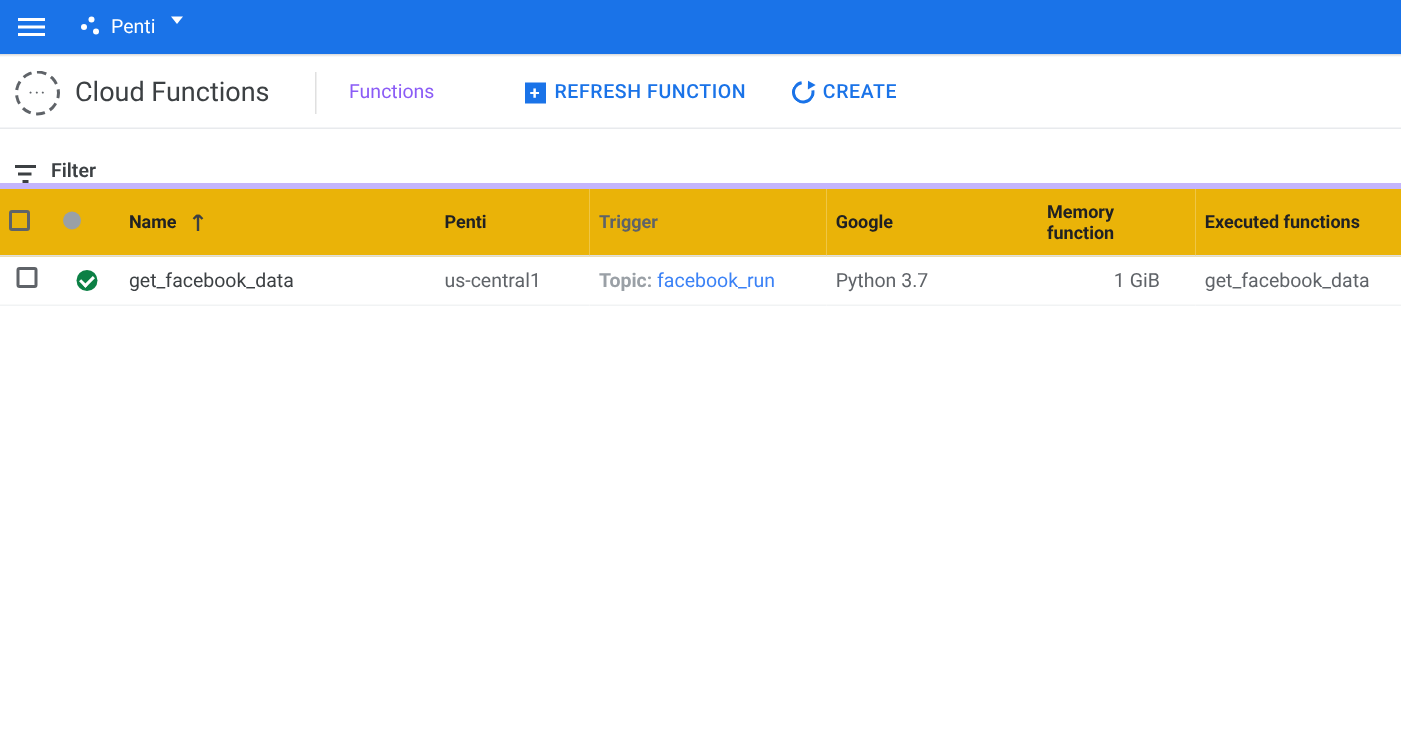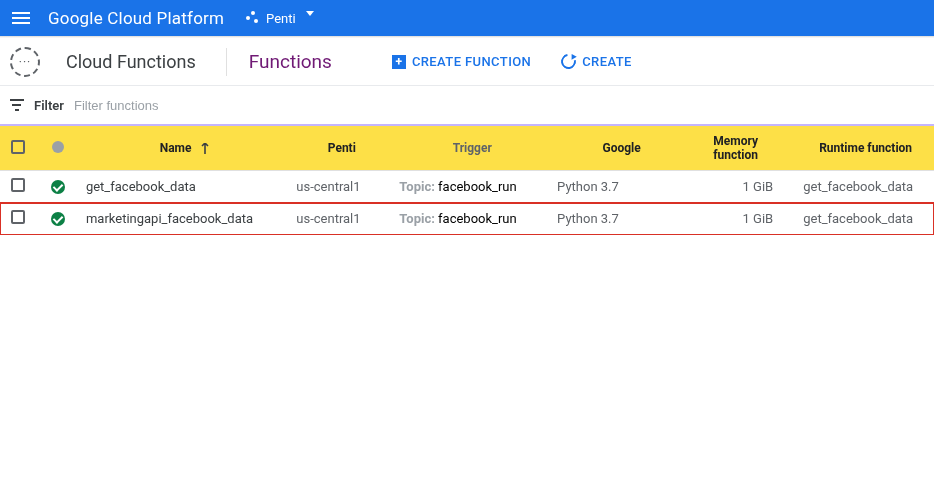--- a/index.html
+++ b/index.html
@@ -14,139 +14,127 @@
   .dots-icon::before, .dots-icon::after, .dots-icon span { content:""; position:absolute; width:4px; height:4px; background:#fff; border-radius:50%; }
   .dots-icon::before { top:0; left:5px; }
   .dots-icon span { top:5px; left:0; }
   .dots-icon::after { top:8px; left:8px; }
   .caret-down { width:0; height:0; border-left:4px solid transparent; border-right:4px solid transparent; border-top:5px solid #fff; margin-left:4px; }
   
   .subshadow { height:2px; background: linear-gradient(#d8d8d8, transparent); }
   
   .titlebar { display:flex; align-items:center; height:48px; padding: 0 8px; border-bottom:1px solid #e8eaed; }
   .service-icon { width:30px; height:30px; border:2px dashed #5f6368; border-radius:50%; display:flex; align-items:center; justify-content:center; font-size:12px; color:#5f6368; letter-spacing:1px; margin: 0 6px 0 2px;}
-  .page-title { font-size:18px; color:#3c4043; margin-left:20px; }
+  .page-title { font-size:18px; color:#3c4043; margin-left:4px; }
   .divider-v { width:1px; height:28px; background:#e0e0e0; margin: 0 22px 0 30px; }
-  .sub-title { font-size:19px; color:#701a75; }
+  .sub-title { font-size:13px; color:#8b5cf6; }
   .toolbar-actions { display:flex; align-items:center; margin-left:60px; gap:30px; }
   .action-btn { display:flex; align-items:center; gap:6px; color:#1a73e8; font-size:13px; font-weight:500; cursor:pointer; letter-spacing:0.4px; }
   .plus-box { width:14px; height:14px; background:#1a73e8; color:#fff; display:flex; align-items:center; justify-content:center; font-size:12px; font-weight:bold; line-height:1; }
   .refresh-icon { width:15px; height:15px; border:2px solid #1a73e8; border-radius:50%; border-top-color:transparent; position:relative; transform:rotate(35deg); }
   .refresh-icon::after { content:""; position:absolute; top:-4px; left:3px; width:0; height:0; border-left:3px solid transparent; border-right:3px solid transparent; border-bottom:5px solid #1a73e8; transform:rotate(-65deg);}
   
-  .filterbar { display:flex; align-items:center; height:40px; padding:0 10px; border-bottom:2px solid #c4b5fd; gap:10px;}
+  .filterbar { display:flex; align-items:flex-end; height:40px; padding:0 10px; border-bottom:4px solid #c4b5fd; gap:10px;}
   .filter-icon { width:14px; height:12px; display:flex; flex-direction:column; justify-content:space-between; }
   .filter-icon span { display:block; height:2px; background:#3c4043; }
   .filter-icon span:nth-child(1){width:14px;} .filter-icon span:nth-child(2){width:9px;margin-left:2px;} .filter-icon span:nth-child(3){width:4px;margin-left:5px;}
   .filter-label { font-size:13px; font-weight:600; color:#3c4043; }
   .filter-input { border:none; outline:none; font-size:13px; color:#80868b; flex:1; }
   .filter-input::placeholder { color:#9aa0a6; }
   
   .tbl { width:100%; border-collapse:collapse; }
-  .tbl th { text-align:center; font-size:12px; font-weight:700; color:#202124; padding:8px 6px; border-bottom:1px solid #e0e0e0; background:#fde047;margin-left:36px; }
+  .tbl th { text-align:left; font-size:12px; font-weight:700; color:#202124; padding:8px 6px; border-bottom:1px solid #e0e0e0; background:#eab308;margin-left:36px; }
   .tbl td { font-size:13px; color:#5f6368; padding:7px 6px; border-bottom:1px solid #f1f3f4; }
   .tbl td.name { color:#3c4043; }
   .chk { width:14px; height:14px; border:2px solid #5f6368; border-radius:2px; display:inline-block; cursor:pointer; }
   .status-dot-gray { width:12px; height:12px; border-radius:50%; background:#9aa0a6; display:inline-block; }
   .status-ok { width:14px; height:14px; border-radius:50%; background:#0c8045; display:inline-flex; align-items:center; justify-content:center; }
   .status-ok::after { content:""; width:4px; height:7px; border:solid #fff; border-width:0 2px 2px 0; transform:rotate(45deg); margin-top:-2px; }
   .sort-arrow { display:inline-block; margin-left:6px; }
   .sort-arrow svg { vertical-align:middle; }
   .trigger-label { color:#9aa0a6;font-weight:bold; }
-  .trigger-val { color:#000000; }
+  .trigger-val { color:#3b82f6; }
   .col-check { width:34px; text-align:center;}
   .col-status { width:42px; text-align:center;}
   .col-name { width:200px; }
   .col-region { width:98px; }
   .col-trigger { width:150px; }
   .col-runtime { width:134px; }
   .col-mem { width:100px; text-align:right; padding-right:24px !important; }
   .col-exec { width:130px; }
   .row-highlight { outline:2px solid #d93025; outline-offset:-1px; }
 </style>
 </head>
 <body>
 
 <div class="topbar">
   <div class="hamburger">
       <span></span>
       <span></span>
       <span></span>
     </div>
-  <div class="brand">Google Cloud Platform</div>
   <div class="project-picker">
     <span class="dots-icon">
         <span></span>
       </span>
     <span>Penti</span>
     <span class="caret-down"></span>
   </div>
 </div>
 <div class="subshadow"></div>
 
 <div class="titlebar">
   <div class="service-icon">···</div>
   <div class="page-title">Cloud Functions</div>
   <div class="divider-v"></div>
   <div class="sub-title">Functions</div>
   <div class="toolbar-actions">
     <div class="action-btn">
       <span class="plus-box">+</span>
-      <span>CREATE FUNCTION</span>
+      <span>REFRESH FUNCTION</span>
     </div>
     <div class="action-btn">
       <span class="refresh-icon"></span>
       <span>CREATE</span>
     </div>
   </div>
 </div>
 
 <div class="filterbar">
   <div class="filter-icon">
       <span></span>
       <span></span>
       <span></span>
     </div>
   <div class="filter-label">Filter</div>
-  <input class="filter-input" placeholder="Filter functions" style="">
 </div>
 
 <table class="tbl">
   <thead>
     <tr>
       <th class="col-check"><span class="chk"></span></th>
       <th class="col-status"><span class="status-dot-gray"></span></th>
       <th class="col-name">
         <span>Name</span>
         <span class="sort-arrow"><svg width="10" height="12" viewBox="0 0 10 12">
               <path d="M5 0 L5 11 M5 0 L2 3 M5 0 L8 3" stroke="#3c4043" stroke-width="1.6" fill="none"></path>
             </svg></span>
       </th>
       <th class="col-region">Penti</th>
       <th class="col-trigger" style="font-weight:700;color:#5f6368;">Trigger</th>
       <th class="col-runtime">Google</th>
       <th class="col-mem">Memory function</th>
-      <th class="col-exec">Runtime function</th>
+      <th class="col-exec">Executed functions</th>
     </tr>
   </thead>
   <tbody id="tbody">
       <tr>
         <td class="col-check"><span class="chk"></span></td>
         <td class="col-status"><span class="status-ok"></span></td>
         <td class="col-name name">get_facebook_data</td>
         <td class="col-region">us-central1</td>
         <td class="col-trigger"><span class="trigger-label">Topic: </span><span class="trigger-val">facebook_run</span></td>
         <td class="col-runtime">Python 3.7</td>
         <td class="col-mem">1 GiB</td>
         <td class="col-exec">get_facebook_data</td>
       </tr>
-      <tr class="row-highlight">
-        <td class="col-check"><span class="chk"></span></td>
-        <td class="col-status"><span class="status-ok"></span></td>
-        <td class="col-name name">marketingapi_facebook_data</td>
-        <td class="col-region">us-central1</td>
-        <td class="col-trigger"><span class="trigger-label">Topic: </span><span class="trigger-val">facebook_run</span></td>
-        <td class="col-runtime">Python 3.7</td>
-        <td class="col-mem">1 GiB</td>
-        <td class="col-exec">get_facebook_data</td>
-      </tr>
     </tbody>
 </table>
 
 </body></html>

